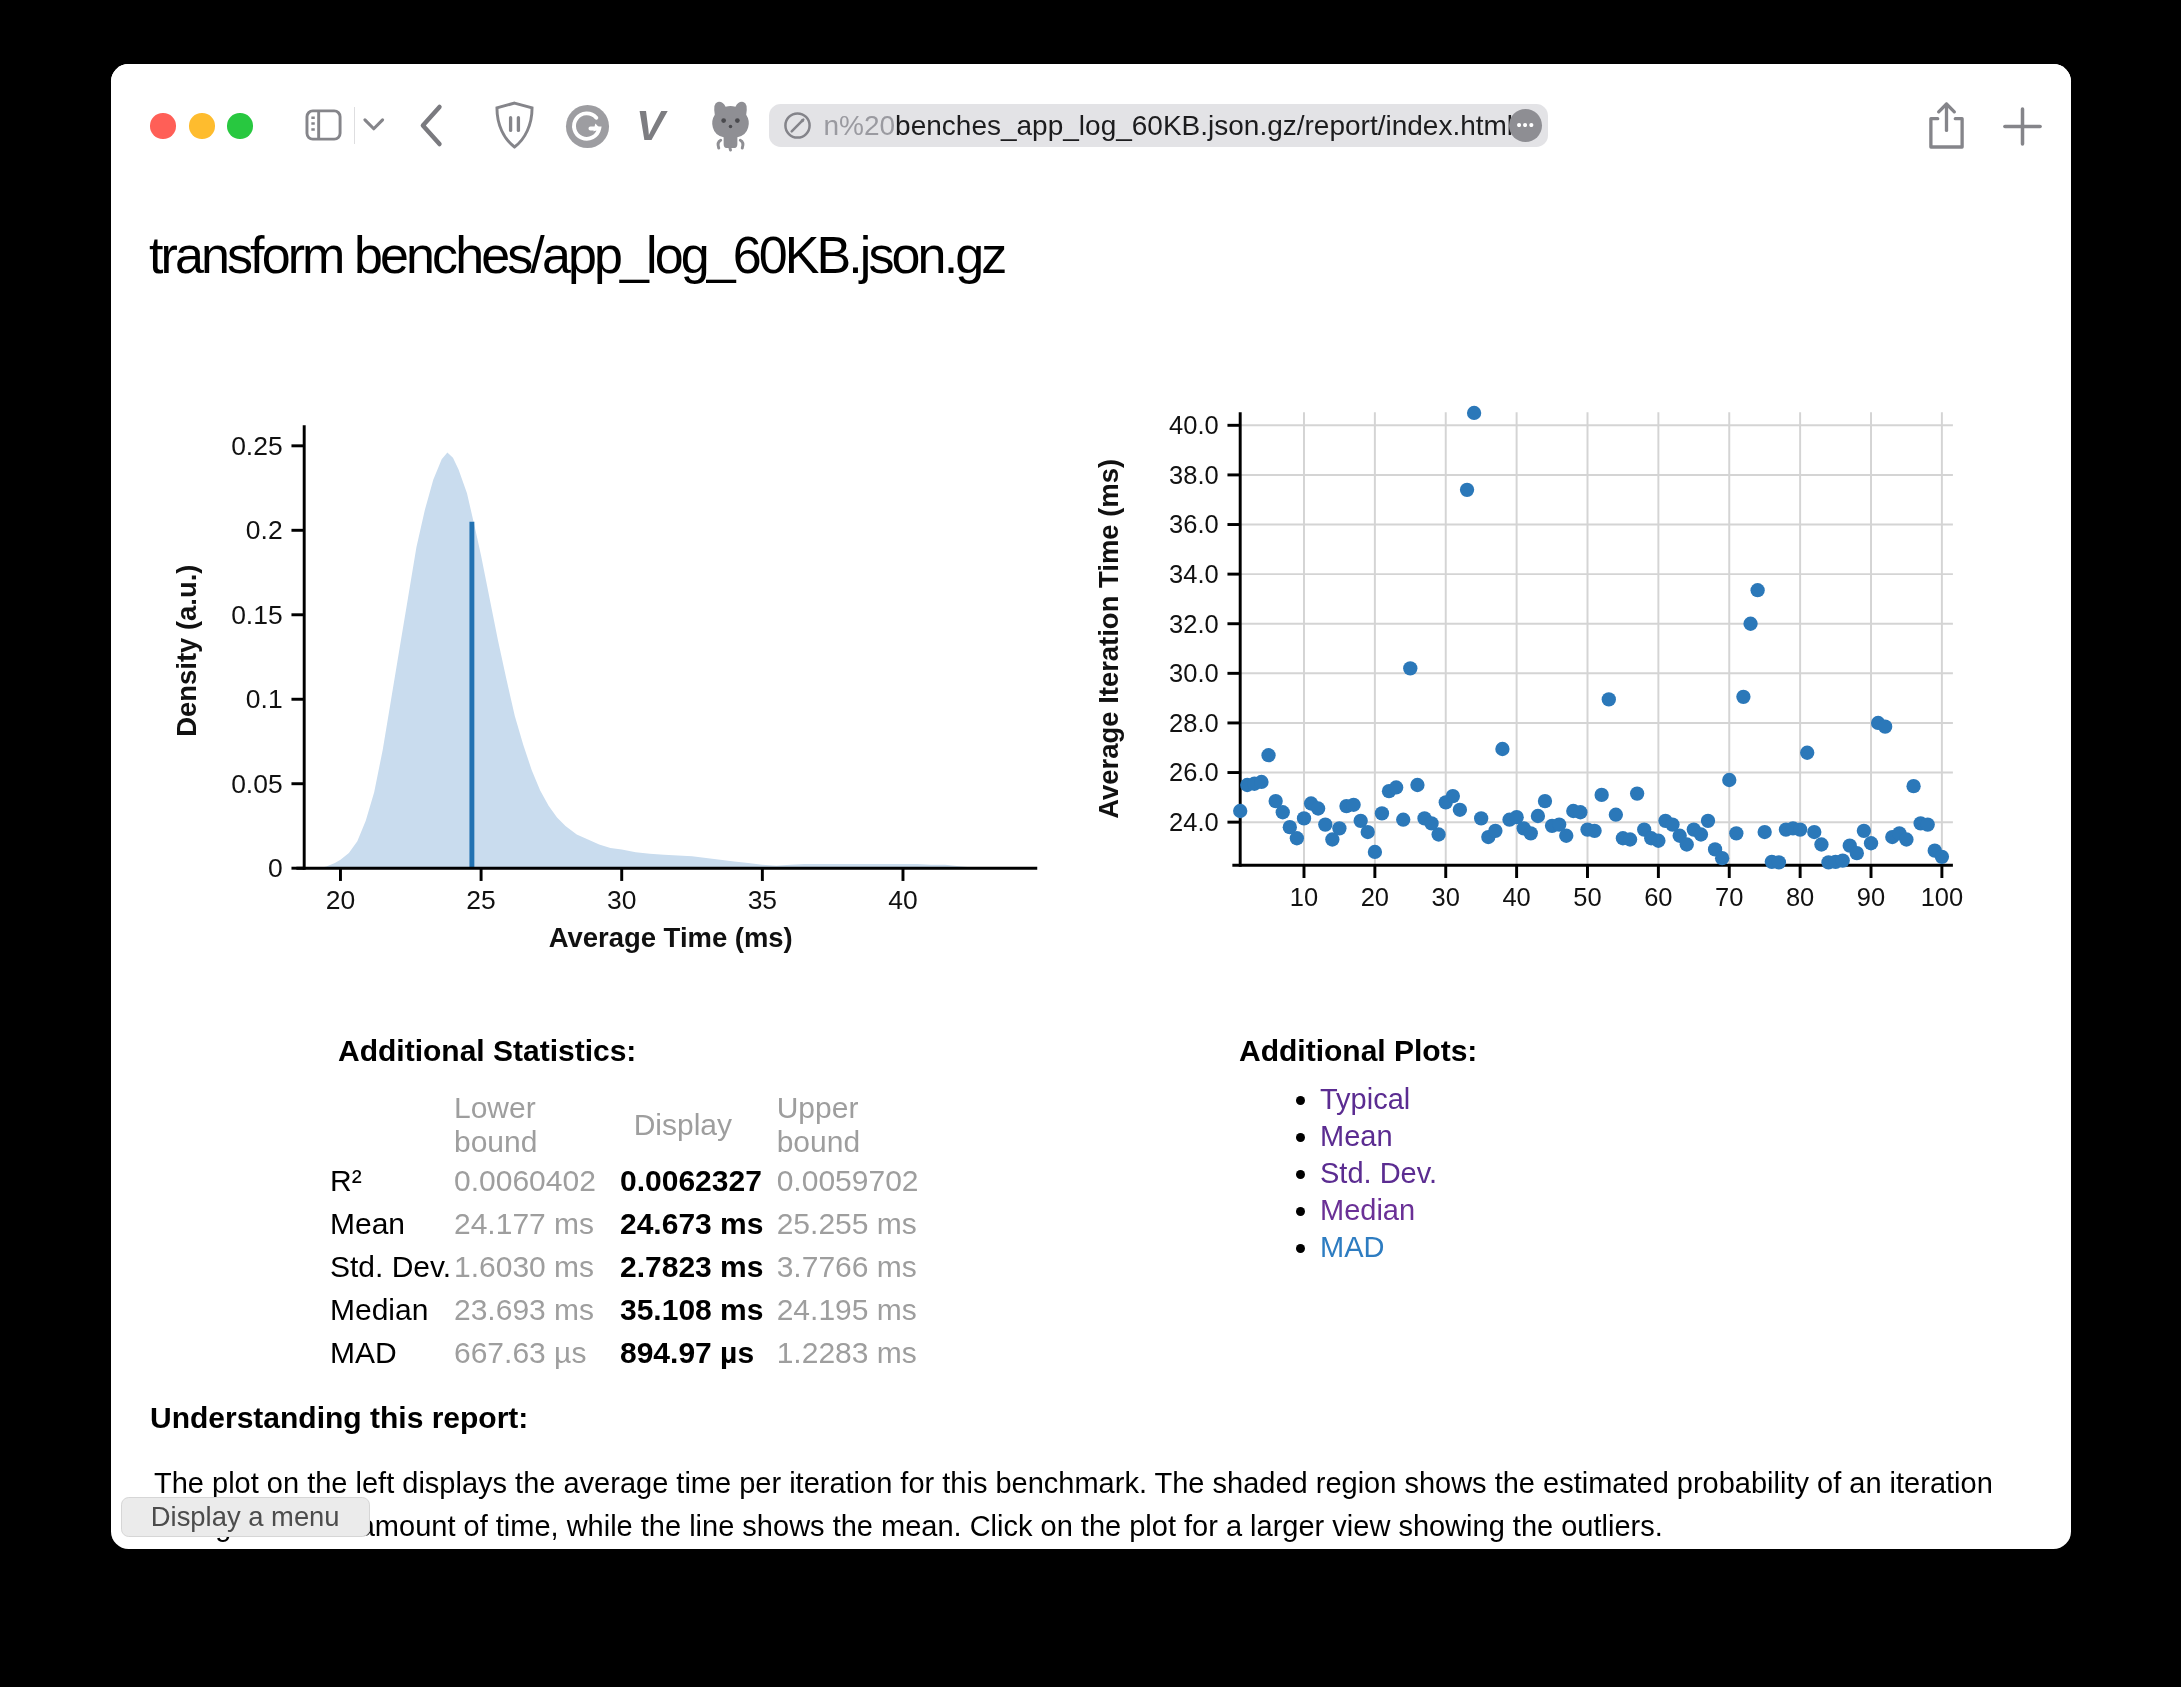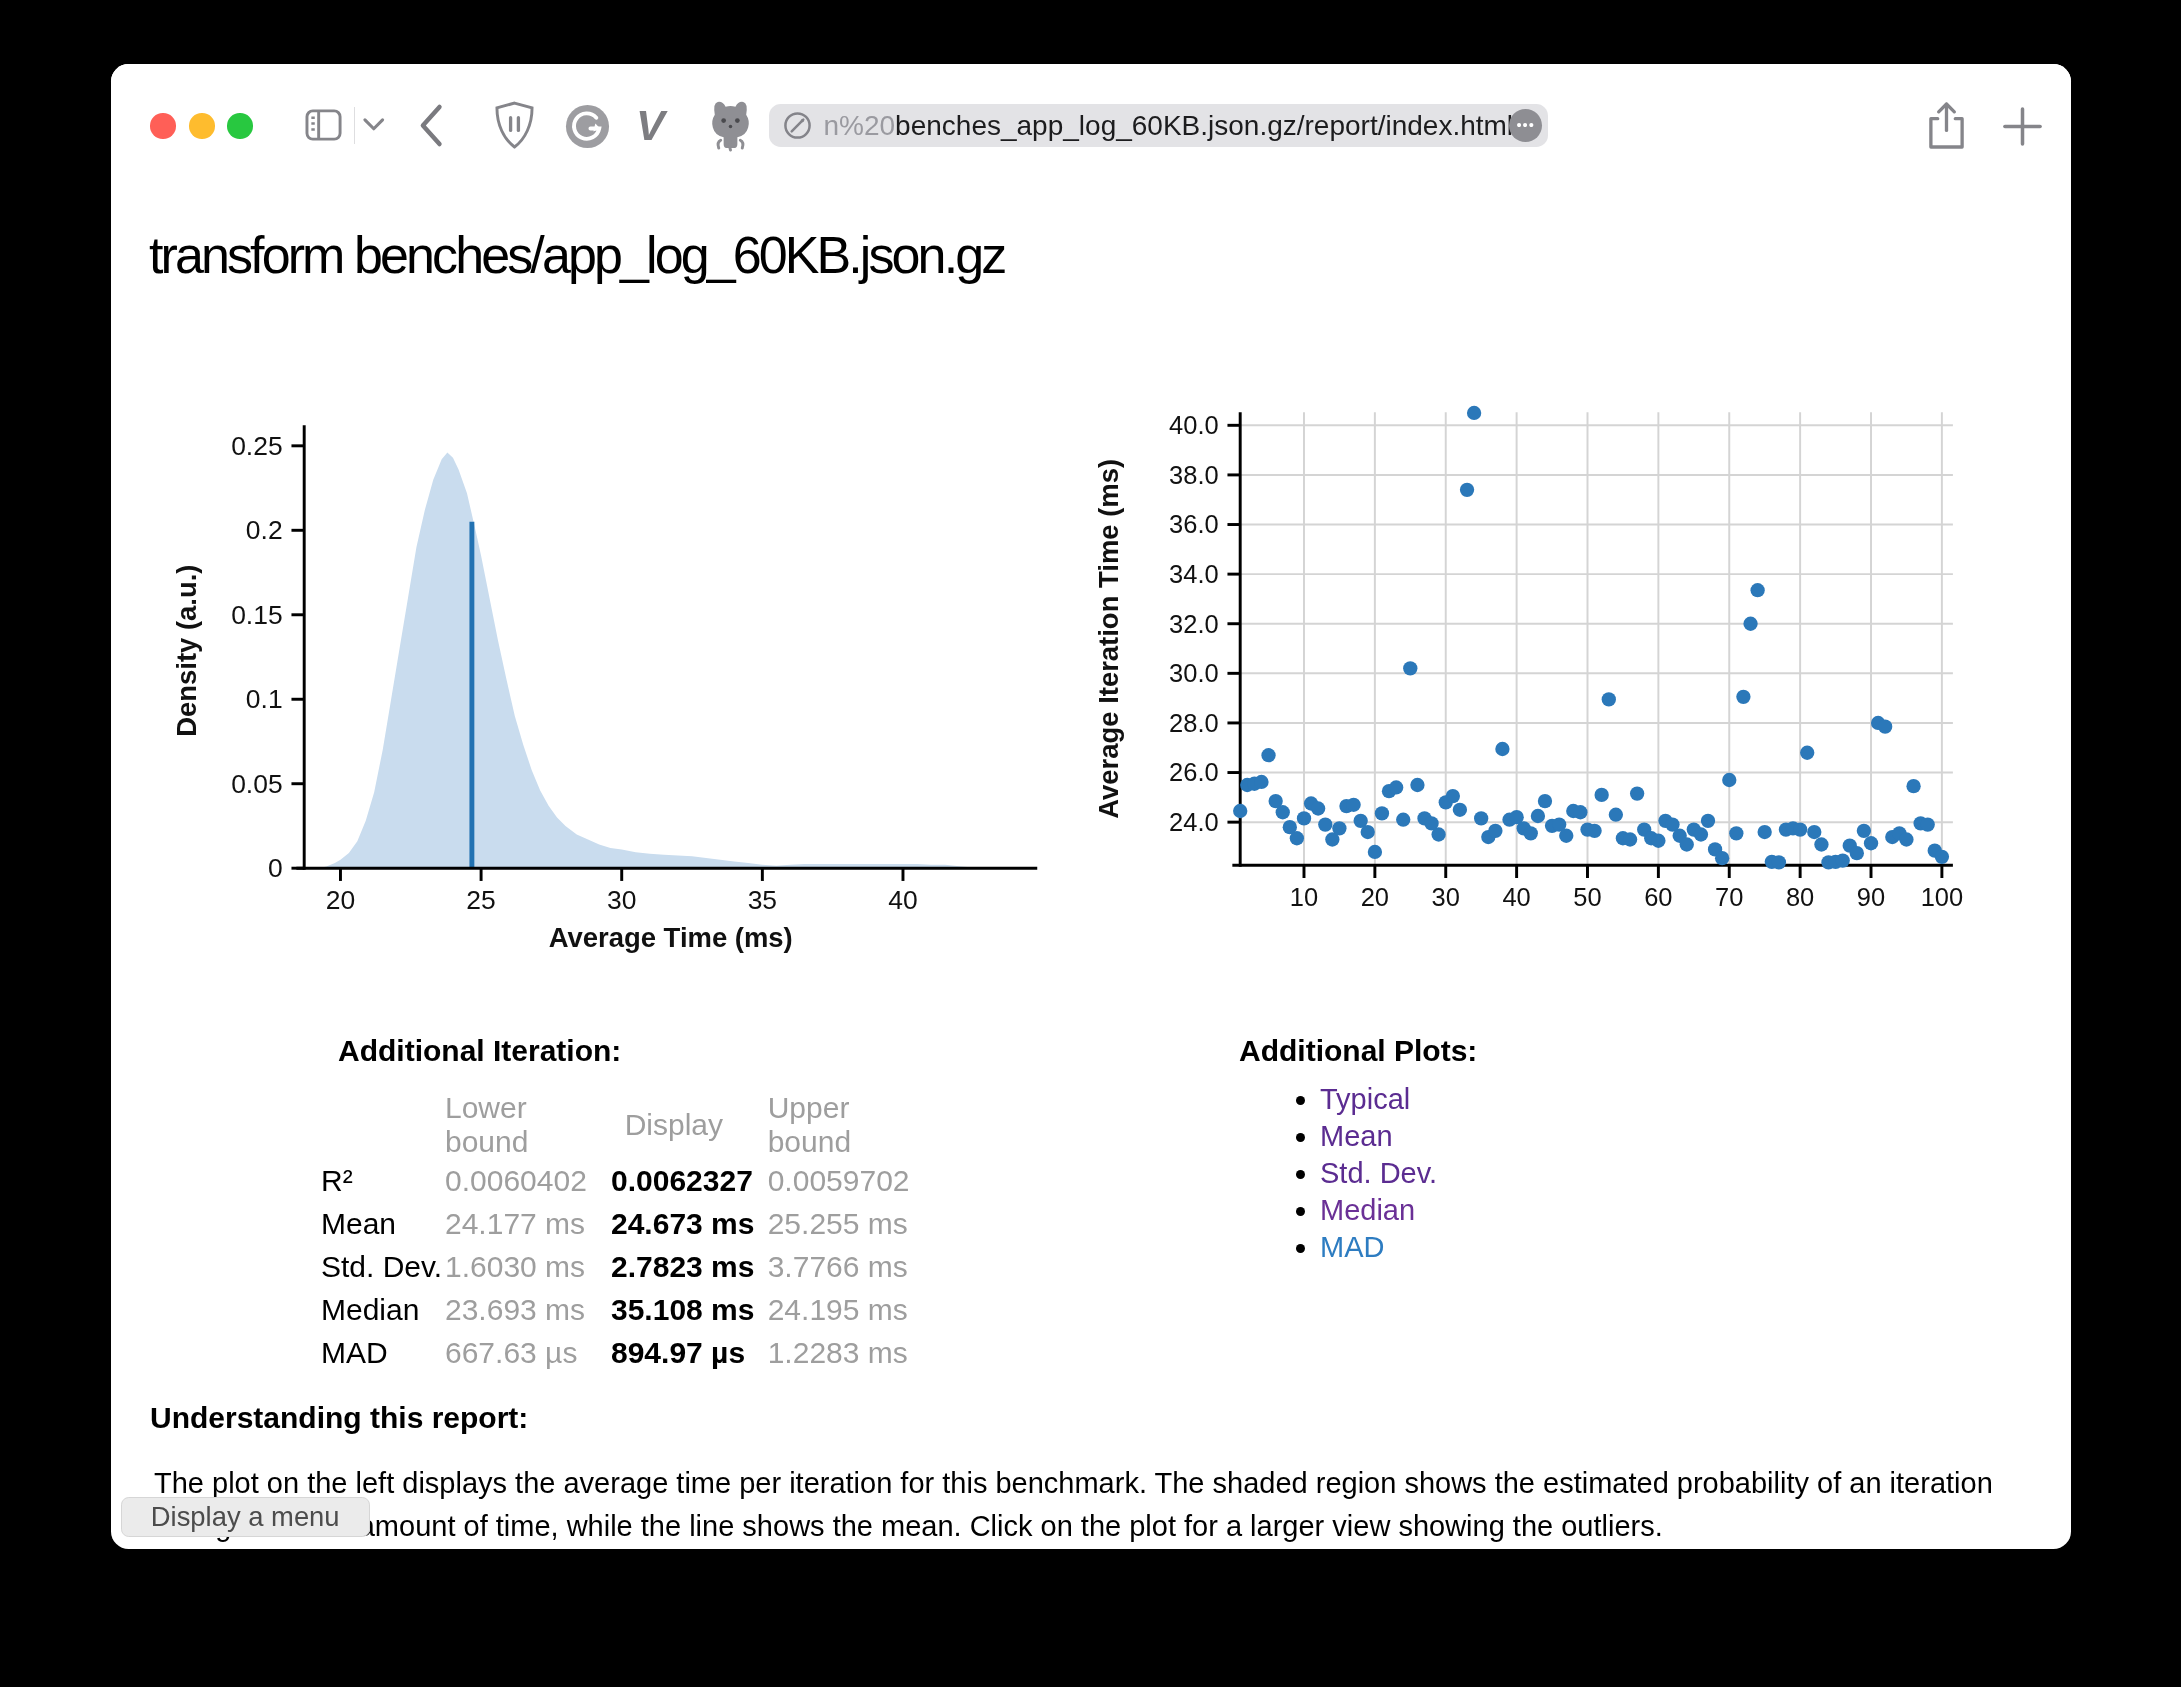--- a/index.html
+++ b/index.html
@@ -42,21 +42,21 @@
   .page-title{
     position:absolute;left:38px;top:161px;margin:0;
     font-size:52px;font-weight:400;letter-spacing:-2.9px;color:#000;
   }
   .chart-svg{position:absolute;}
   #density-chart{left:56px;top:324px;}
   #scatter-chart{left:987px;top:317px;}
   .section-heading{position:absolute;margin:0;font-size:30px;font-weight:700;color:#000;}
   #stats-heading{left:227px;top:970px;}
   #plots-heading{left:1128px;top:970px;}
-  #stats-table{position:absolute;left:210px;top:1027px;border-collapse:collapse;font-size:30px;}
+  #stats-table{position:absolute;left:219px;top:1027px;border-collapse:collapse;font-size:30px;}
   #stats-table th,#stats-table td{font-weight:400;text-align:left;padding:0;height:43px;vertical-align:middle;}
   #stats-table thead th{color:#9e9e9e;}
   #stats-table .col-label{width:124px;color:#000;}
   #stats-table .col-lower{width:166px;}
   #stats-table .col-est{width:143px;}
   #stats-table .col-upper{width:172px;}
   #stats-table td.bound{color:#9e9e9e;}
   #stats-table td.est{color:#000;font-weight:700;}
   #stats-table th.est-head{padding-left:13.7px;}
   #plots-list{position:absolute;left:1172px;top:1019px;margin:0;padding:0 0 0 37px;font-size:29px;list-style:disc;}
@@ -327,21 +327,21 @@
       <circle cx="817.4" cy="461.4" r="7.3" fill="#2b78b9"></circle>
       <circle cx="824.6" cy="467.7" r="7.3" fill="#2b78b9"></circle>
       <circle cx="831.9" cy="413.3" r="7.3" fill="#2b78b9"></circle>
       <circle cx="839.1" cy="451.3" r="7.3" fill="#2b78b9"></circle>
       <circle cx="846.3" cy="452.5" r="7.3" fill="#2b78b9"></circle>
       <circle cx="853.5" cy="479.1" r="7.3" fill="#2b78b9"></circle>
       <circle cx="860.8" cy="485.4" r="7.3" fill="#2b78b9"></circle>
       <text x="20" y="263" text-anchor="middle" font-size="28" font-weight="700" fill="#111" transform="rotate(-90 20 263)">Average Iteration Time (ms)</text>
     </svg>
 
-  <h3 id="stats-heading" class="section-heading">Additional Iteration:</h3>
+  <h3 id="stats-heading" class="section-heading">Additional Statistics:</h3>
   <table id="stats-table">
     <thead>
         <tr>
           <th class="col-label"></th>
           <th class="col-lower">Lower bound</th>
           <th class="col-est est-head">Display</th>
           <th class="col-upper">Upper bound</th>
         </tr>
       </thead>
     <tbody>

